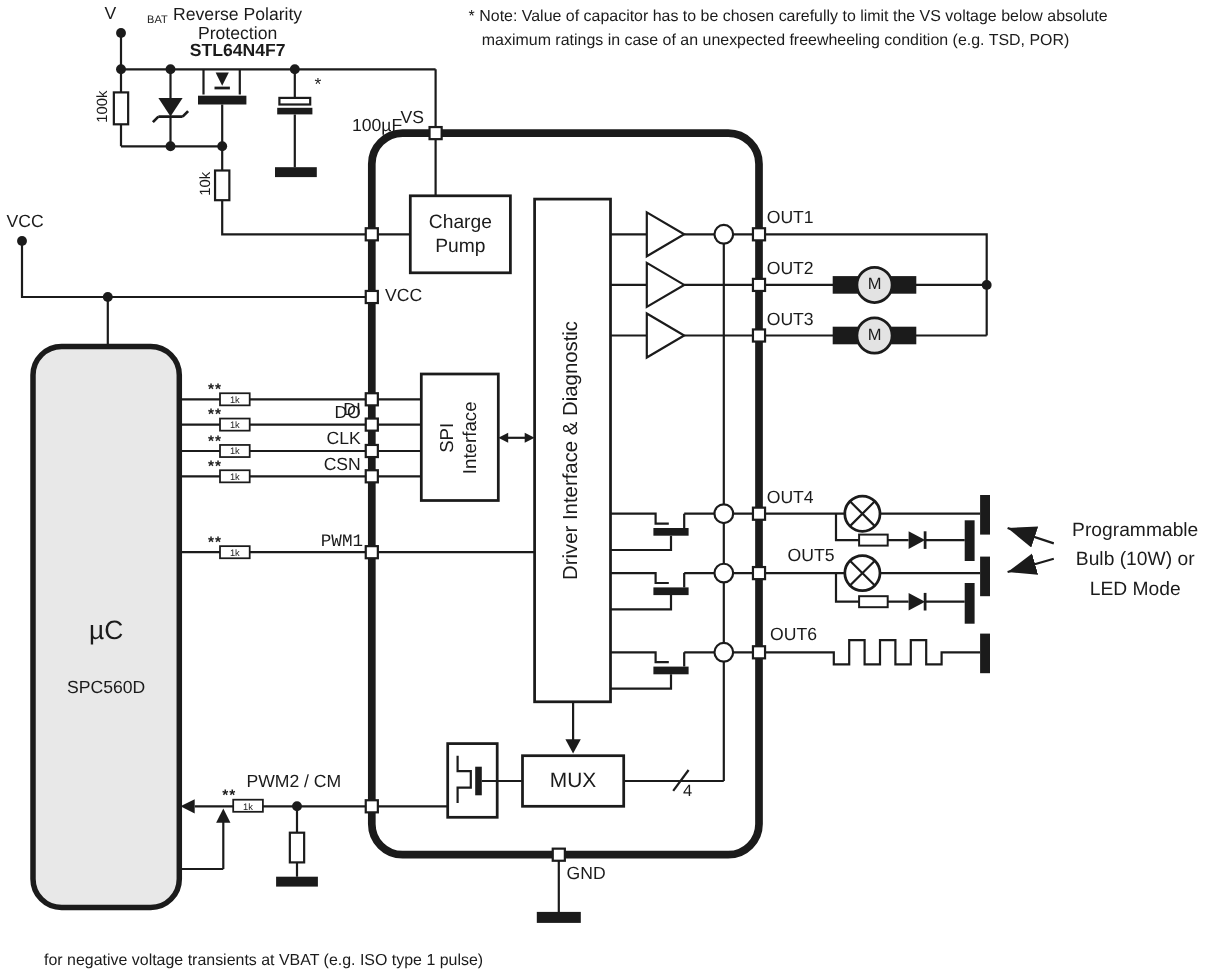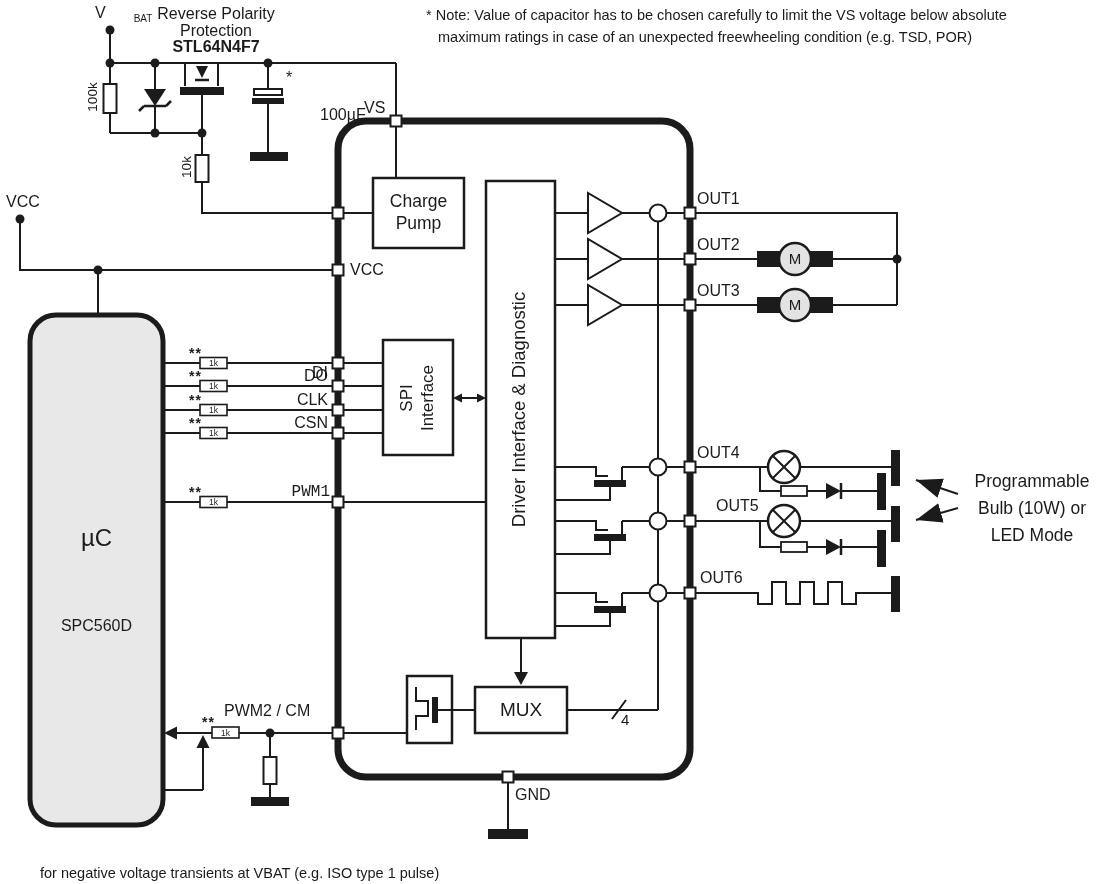--- a/index.html
+++ b/index.html
@@ -264,21 +264,21 @@
 <div class="lbl stars" style="left:189px;top:484px;">**</div>
 <div class="lbl stars" style="left:202px;top:714px;">**</div>
 
 <div class="lbl tiny ctr" style="left:200px;top:358px;width:27px;">1k</div>
 <div class="lbl tiny ctr" style="left:200px;top:381px;width:27px;">1k</div>
 <div class="lbl tiny ctr" style="left:200px;top:405px;width:27px;">1k</div>
 <div class="lbl tiny ctr" style="left:200px;top:428px;width:27px;">1k</div>
 <div class="lbl tiny ctr" style="left:200px;top:497px;width:27px;">1k</div>
 <div class="lbl tiny ctr" style="left:212px;top:728px;width:27px;">1k</div>
 
-<div class="lbl ctr" style="left:30px;top:524px;width:133px;font-size:24px;">µC</div>
+<div class="lbl ctr" style="left:30px;top:560px;width:133px;font-size:24px;">µC</div>
 <div class="lbl ctr" style="left:30px;top:617px;width:133px;font-size:16px;">SPC560D</div>
 
 <div class="flexbox wrap" style="left:373px;top:178px;width:91px;height:70px;font-size:17.5px;line-height:1.25;">Charge Pump</div>
 <div class="lbl rot ctr" style="left:358px;top:376px;width:120px;height:44px;font-size:17px;line-height:1.25;white-space:normal;">
   <div>SPI</div>
   <div>Interface</div>
 </div>
 <div class="lbl rot ctr" style="left:290px;top:397px;width:460px;height:25px;font-size:18.5px;">Driver Interface &amp; Diagnostic</div>
 <div class="flexbox" style="left:475px;top:687px;width:92px;height:46px;font-size:19px;">MUX</div>
 <div class="lbl" style="left:621px;top:711px;font-size:15px;">4</div>

